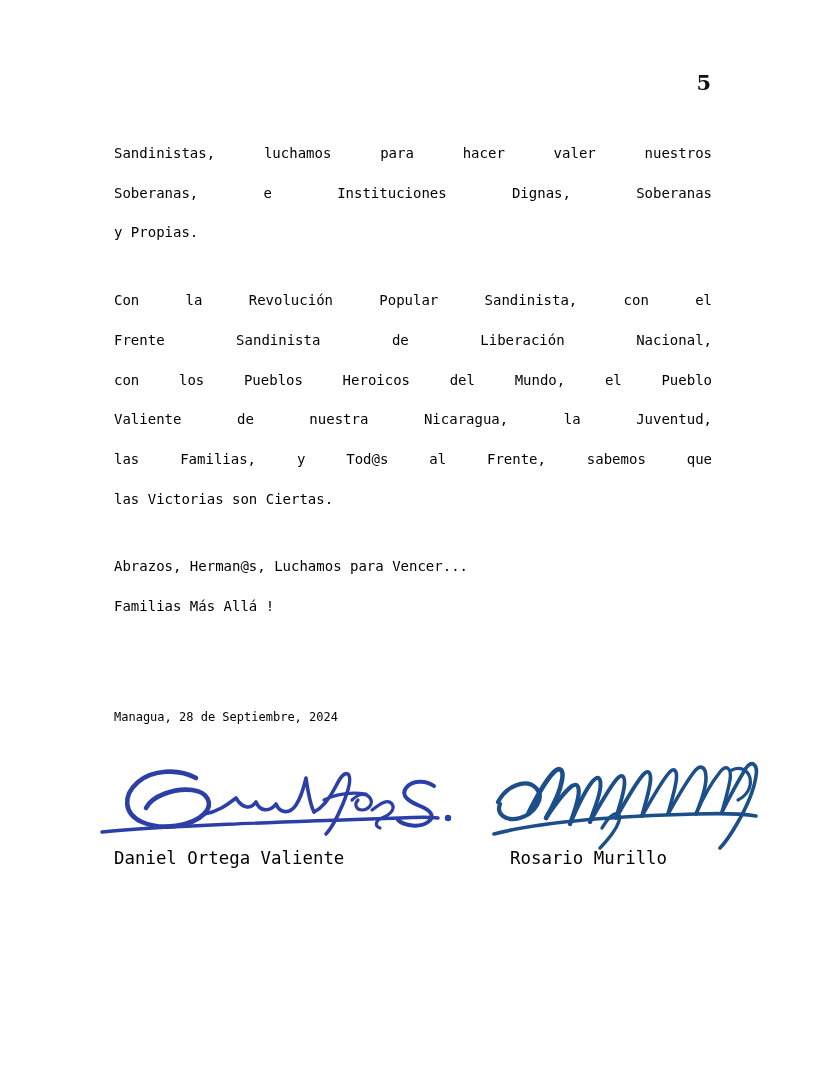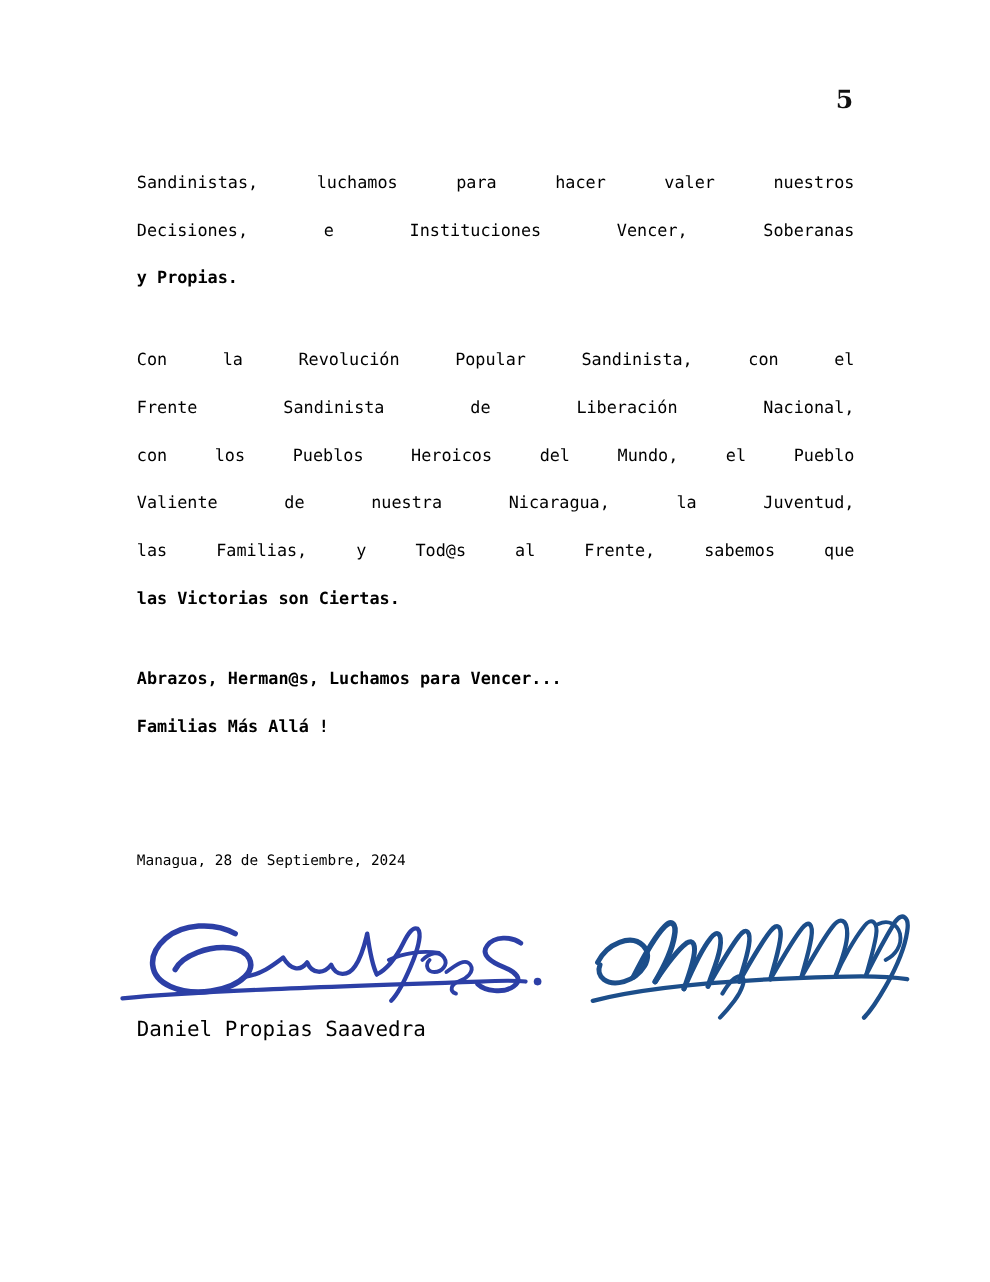--- a/index.html
+++ b/index.html
@@ -51,21 +51,20 @@
     margin-bottom: 0;
   }
   
   .para .line {
     display: block;
     text-align: justify;
     text-align-last: justify;
   }
   .para .line.flush {
     text-align-last: left;
-    font-weight: bold;
   }
   .para.ragged .line {
     text-align: center;
     text-align-last: left;
   }
 
   .date-line {
     position: absolute;
     left: 114px;
     top: 710px;
@@ -110,21 +109,21 @@
 </style>
 </head>
 <body>
 
 <div class="page">
 
   <div class="page-number">5</div>
 
   <div class="body-block">
 
-    <p class="para" id="para-1"><span class="line">Sandinistas, luchamos para hacer valer nuestros</span><span class="line">Decisiones, e Instituciones Vencer, Soberanas</span><span class="line flush">y Propias.</span></p>
+    <p class="para" id="para-1"><span class="line">Sandinistas, luchamos para hacer valer nuestros</span><span class="line">Soberanas, e Instituciones Dignas, Soberanas</span><span class="line flush">y Propias.</span></p>
     <p class="para" id="para-2"><span class="line">Con la Revolución Popular Sandinista, con el</span><span class="line">Frente Sandinista de Liberación Nacional,</span><span class="line">con los Pueblos Heroicos del Mundo, el Pueblo</span><span class="line">Valiente de nuestra Nicaragua, la Juventud,</span><span class="line">las Familias, y Tod@s al Frente, sabemos que</span><span class="line flush">las Victorias son Ciertas.</span></p>
     <p class="para ragged last" id="para-3"><span class="line flush">Abrazos, Herman@s, Luchamos para Vencer...</span><span class="line flush">Familias Más Allá !</span></p>
 
   </div>
 
   <div class="date-line">Managua, 28 de Septiembre, 2024</div>
 
   <div class="sig-area">
 
     <div class="sig-block left">
@@ -137,21 +136,21 @@
                    C236,68 230,78 226,82" stroke-width="3.6"></path>
           <path d="M224,48 C236,42 252,40 266,42" stroke-width="3.2"></path>
           <path d="M252,48 C258,42 266,40 270,46 C274,52 268,58 262,58 C256,58 254,52 258,48" stroke-width="3.2"></path>
           <path d="M272,58 C280,52 288,46 292,52 C296,58 288,64 282,66 C276,68 274,74 280,76" stroke-width="3.2"></path>
           <path d="M334,34 C326,28 312,28 306,36 C300,44 310,50 320,54 C330,58 336,64 328,70
                    C320,76 304,74 298,68" stroke-width="4.0"></path>
           <circle cx="348" cy="66" r="3.2" fill="#2c3fa6" stroke="none"></circle>
           <path d="M2,80 C60,74 180,70 300,66 C320,65 330,65 338,66" stroke-width="3.4"></path>
         </g>
       </svg>
-      <div class="sig-name">Daniel Propias Saavedra</div>
+      <div class="sig-name">Daniel Ortega Valiente</div>
     </div>
 
     <div class="sig-block right">
       <svg class="sig-ink" width="300" height="100" viewBox="0 0 300 100">
         <g id="ink-murillo" fill="none" stroke-linecap="round" stroke-linejoin="round" stroke="#1c4e8a">
           <path d="M18,50 C26,34 46,26 56,36 C66,46 54,62 40,66 C26,70 16,62 20,52" stroke-width="4.2"></path>
           <path d="M48,62 C56,46 66,28 74,20 C80,14 84,18 82,28 C80,40 72,56 66,66" stroke-width="4.6"></path>
           <path d="M66,66 C74,54 84,40 92,34 C98,30 100,36 98,46 C96,56 92,66 90,72" stroke-width="4.2"></path>
           <path d="M90,72 C96,58 104,40 112,30 C118,22 122,26 120,38 C118,50 112,62 110,70" stroke-width="4.0"></path>
           <path d="M110,70 C118,56 128,38 136,28 C142,20 146,24 144,36 C142,48 138,58 136,66" stroke-width="3.8"></path>
@@ -159,17 +158,18 @@
           <path d="M162,64 C170,50 180,32 188,22 C194,14 198,18 196,30 C194,42 190,54 188,62" stroke-width="3.6"></path>
           <path d="M188,62 C196,48 206,30 214,20 C220,12 226,14 226,26 C226,38 220,52 216,62" stroke-width="3.6"></path>
           <path d="M216,62 C222,48 232,30 240,20 C246,12 252,16 250,28 C248,40 244,52 242,60" stroke-width="3.4"></path>
           <path d="M242,60 C250,44 260,26 266,16 C272,8 278,12 276,24 C274,38 266,56 258,70
                    C250,84 244,92 240,96" stroke-width="3.6"></path>
           <path d="M252,18 C260,14 268,18 270,26 C272,36 266,44 258,48" stroke-width="3.2"></path>
           <path d="M14,82 C60,70 140,64 216,62 C244,61 264,62 276,64" stroke-width="3.6"></path>
           <path d="M122,76 C128,66 134,60 138,62 C142,64 138,74 132,82 C126,90 122,94 120,96" stroke-width="3.4"></path>
         </g>
       </svg>
+      <div class="sig-name">Rosario Murillo</div>
     </div>
 
   </div>
 
 </div>
 
 </body></html>

